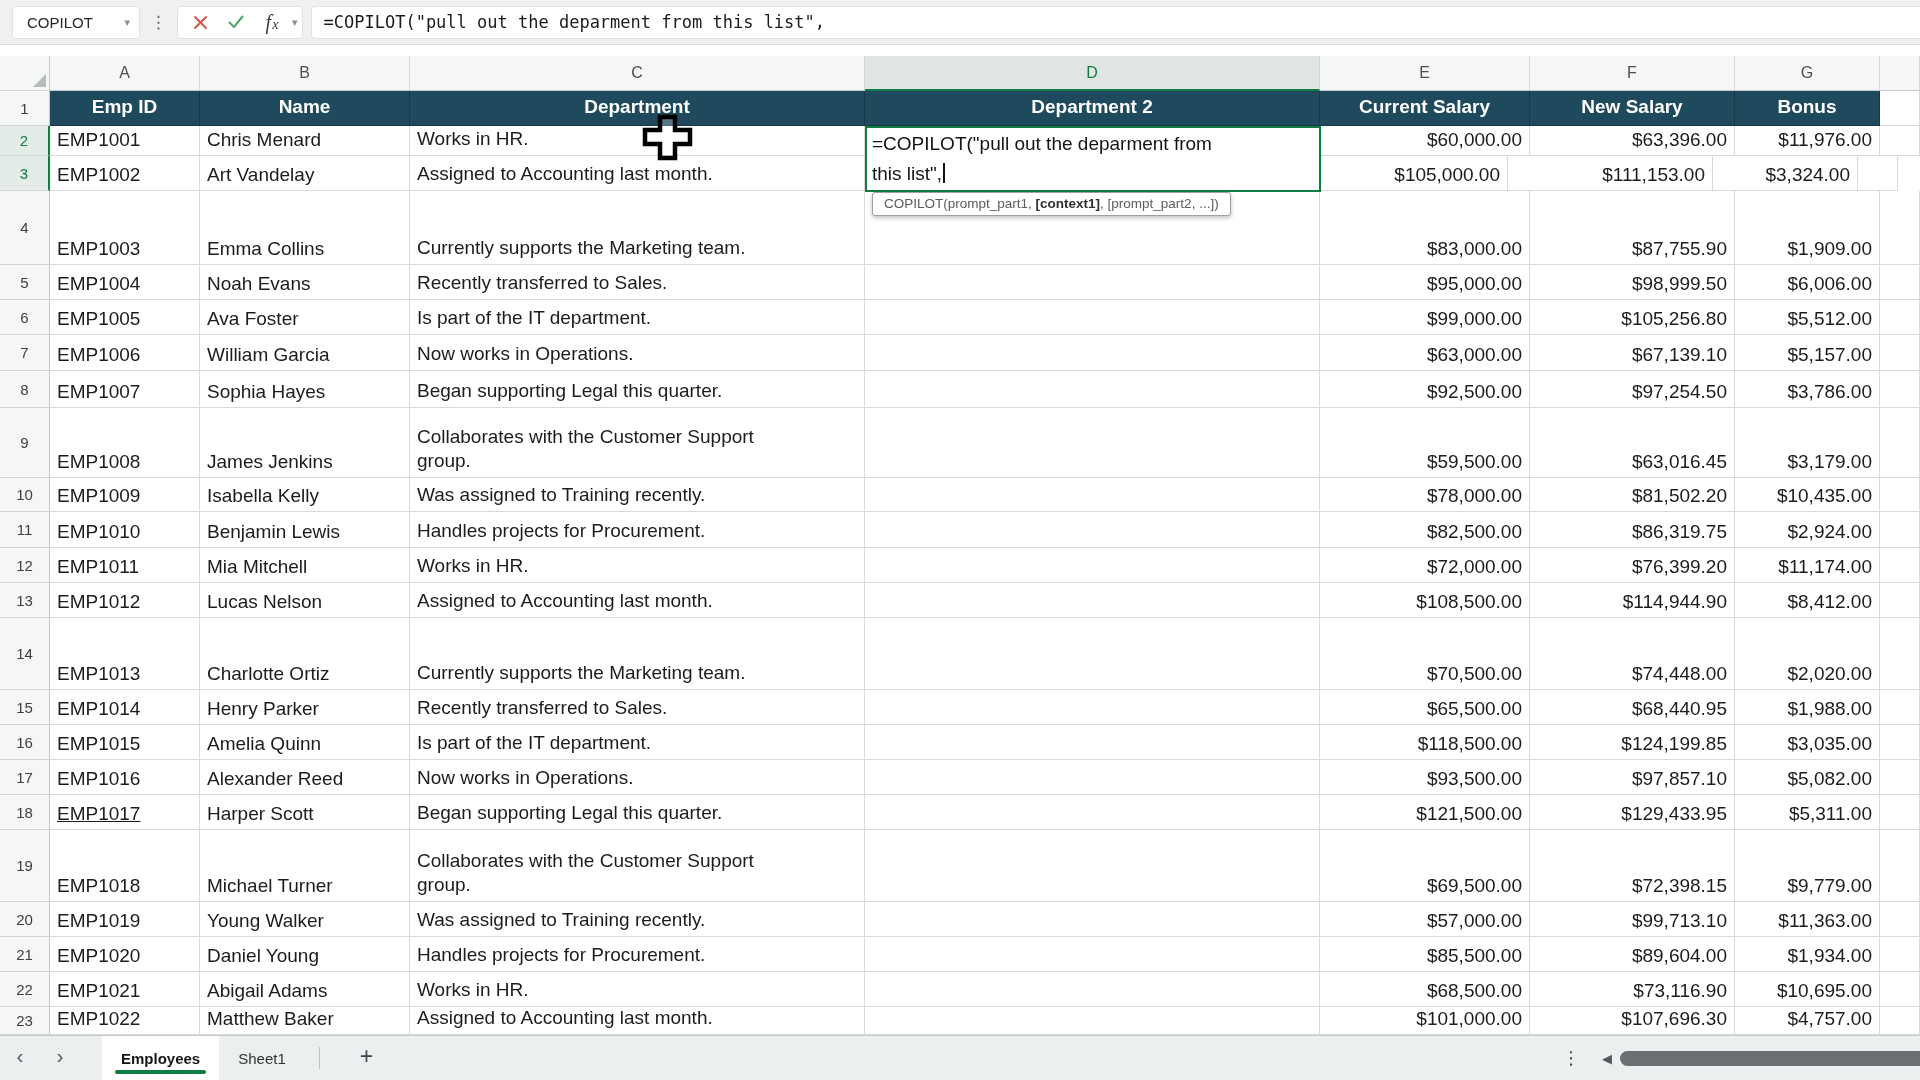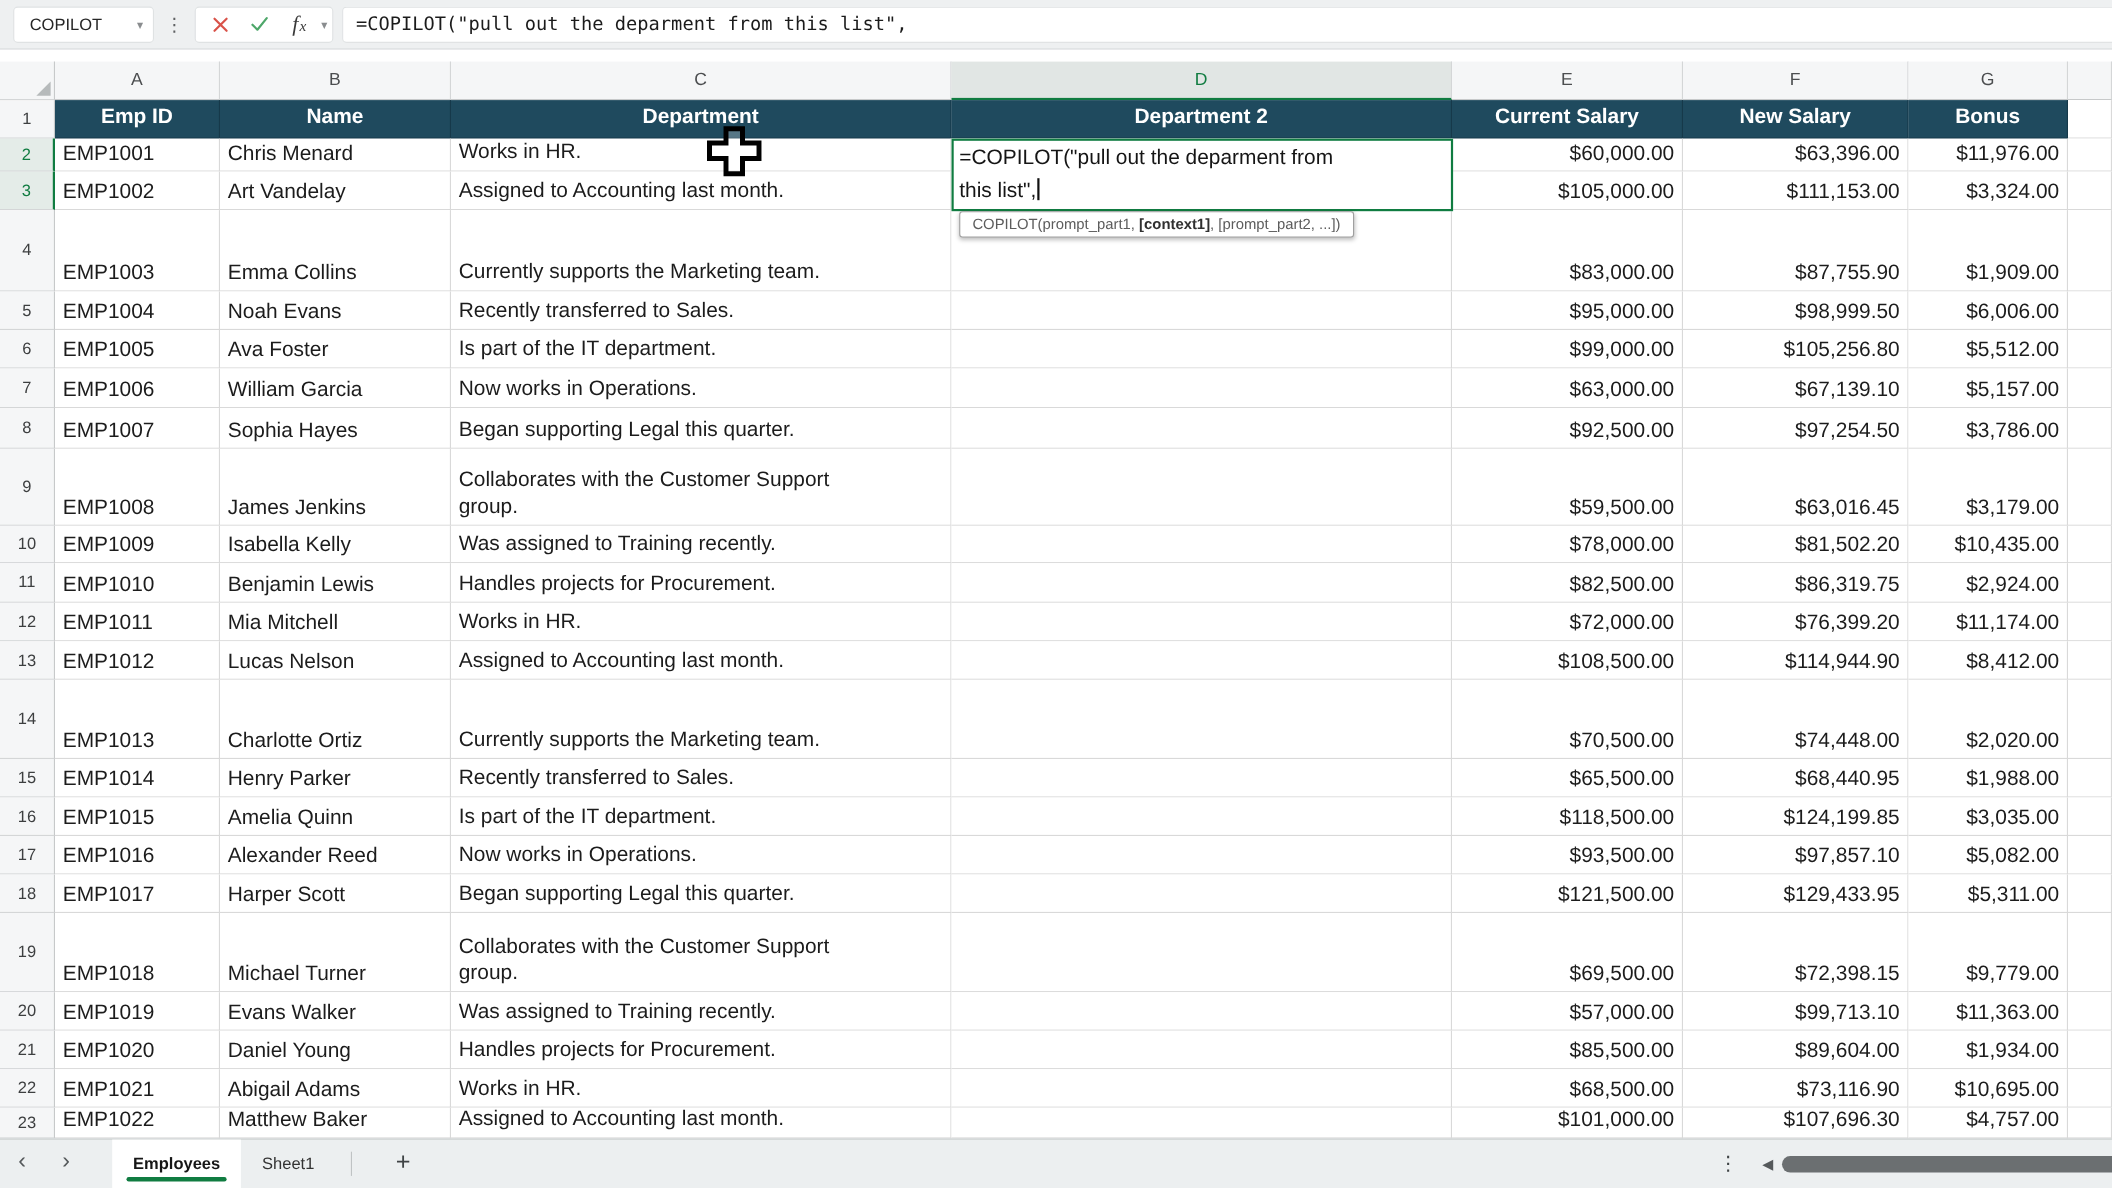--- a/index.html
+++ b/index.html
@@ -152,21 +152,21 @@
         <div class="gcell blank" style="width: 40px; height: 30px;"></div>
       </div>
       <div class="grow">
         <div class="gcell gutter sel" style="width: 50px; height: 35px;">3</div>
         <div class="gcell" style="width: 150px; height: 35px;">EMP1002</div>
         <div class="gcell" style="width: 210px; height: 35px;">Art Vandelay</div>
         <div class="gcell" style="width: 455px; height: 35px;">
           <span class="ctext">Assigned to Accounting last month.</span>
         </div>
         <div class="gcell" style="width: 455px; height: 35px;"></div>
-        <div class="gcell num" style="width: 210px; height: 35px;">$105,000.00</div>
+        <div class="gcell num" style="width: 188px; height: 35px;">$105,000.00</div>
         <div class="gcell num" style="width: 205px; height: 35px;">$111,153.00</div>
         <div class="gcell num" style="width: 145px; height: 35px;">$3,324.00</div>
         <div class="gcell blank" style="width: 40px; height: 35px;"></div>
       </div>
       <div class="grow">
         <div class="gcell gutter" style="width: 50px; height: 74px;">4</div>
         <div class="gcell" style="width: 150px; height: 74px;">EMP1003</div>
         <div class="gcell" style="width: 210px; height: 74px;">Emma Collins</div>
         <div class="gcell" style="width: 455px; height: 74px;">
           <span class="ctext">Currently supports the Marketing team.</span>
@@ -341,21 +341,21 @@
           <span class="ctext">Now works in Operations.</span>
         </div>
         <div class="gcell" style="width: 455px; height: 35px;"></div>
         <div class="gcell num" style="width: 210px; height: 35px;">$93,500.00</div>
         <div class="gcell num" style="width: 205px; height: 35px;">$97,857.10</div>
         <div class="gcell num" style="width: 145px; height: 35px;">$5,082.00</div>
         <div class="gcell blank" style="width: 40px; height: 35px;"></div>
       </div>
       <div class="grow">
         <div class="gcell gutter" style="width: 50px; height: 35px;">18</div>
-        <div class="gcell" style="width: 150px; height: 35px;">EMP1017</div>
+        <div class="gcell" style="width: 150px; height: 35px; text-decoration: underline;">EMP1017</div>
         <div class="gcell" style="width: 210px; height: 35px;">Harper Scott</div>
         <div class="gcell" style="width: 455px; height: 35px;">
           <span class="ctext">Began supporting Legal this quarter.</span>
         </div>
         <div class="gcell" style="width: 455px; height: 35px;"></div>
         <div class="gcell num" style="width: 210px; height: 35px;">$121,500.00</div>
         <div class="gcell num" style="width: 205px; height: 35px;">$129,433.95</div>
         <div class="gcell num" style="width: 145px; height: 35px;">$5,311.00</div>
         <div class="gcell blank" style="width: 40px; height: 35px;"></div>
       </div>
@@ -368,21 +368,21 @@
         </div>
         <div class="gcell" style="width: 455px; height: 72px;"></div>
         <div class="gcell num" style="width: 210px; height: 72px;">$69,500.00</div>
         <div class="gcell num" style="width: 205px; height: 72px;">$72,398.15</div>
         <div class="gcell num" style="width: 145px; height: 72px;">$9,779.00</div>
         <div class="gcell blank" style="width: 40px; height: 72px;"></div>
       </div>
       <div class="grow">
         <div class="gcell gutter" style="width: 50px; height: 35px;">20</div>
         <div class="gcell" style="width: 150px; height: 35px;">EMP1019</div>
-        <div class="gcell" style="width: 210px; height: 35px;">Evans Walker</div>
+        <div class="gcell" style="width: 210px; height: 35px;">Young Walker</div>
         <div class="gcell" style="width: 455px; height: 35px;">
           <span class="ctext">Was assigned to Training recently.</span>
         </div>
         <div class="gcell" style="width: 455px; height: 35px;"></div>
         <div class="gcell num" style="width: 210px; height: 35px;">$57,000.00</div>
         <div class="gcell num" style="width: 205px; height: 35px;">$99,713.10</div>
         <div class="gcell num" style="width: 145px; height: 35px;">$11,363.00</div>
         <div class="gcell blank" style="width: 40px; height: 35px;"></div>
       </div>
       <div class="grow">

